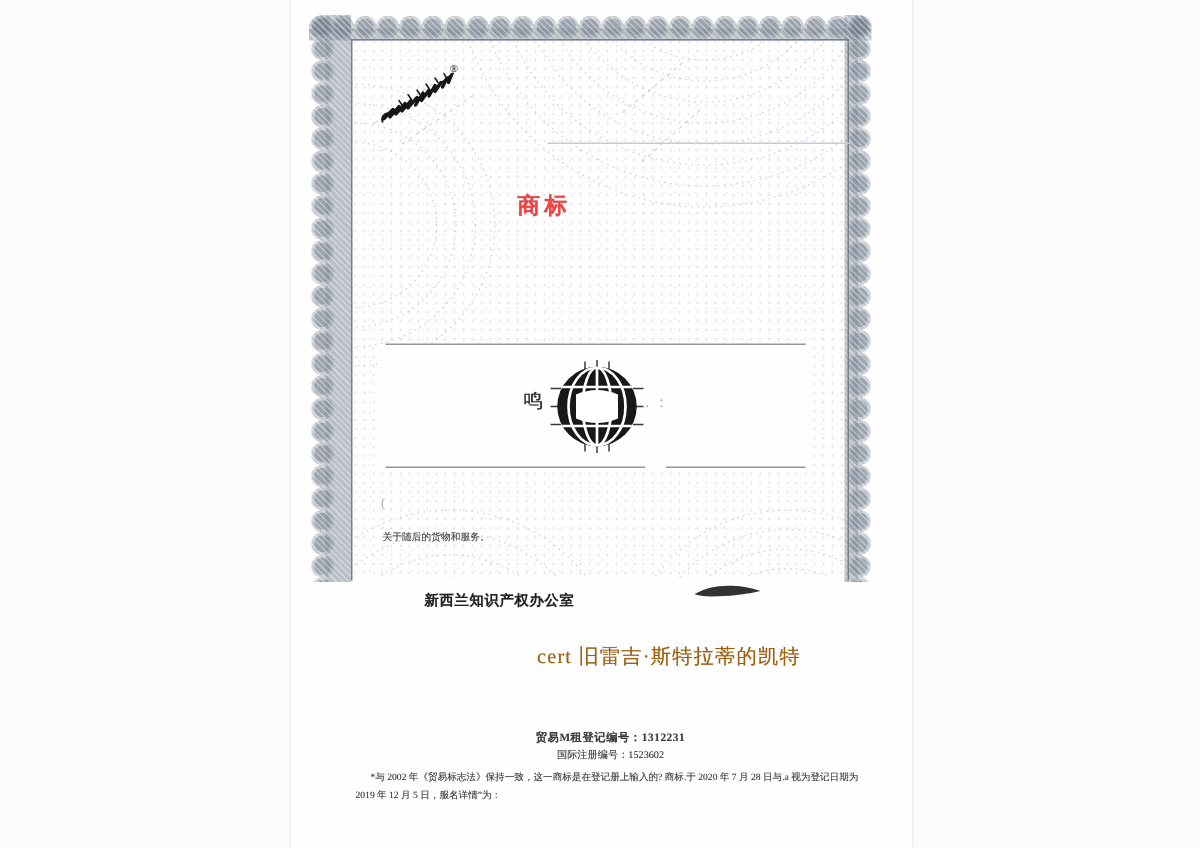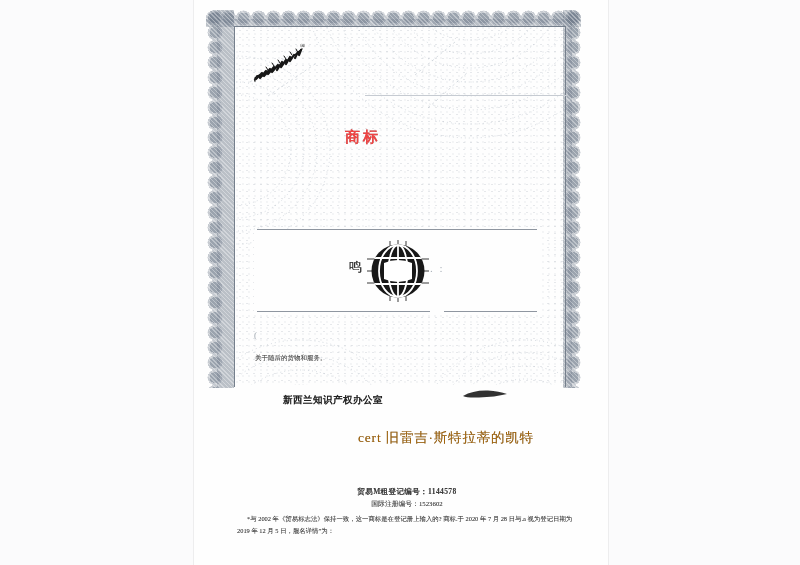--- a/index.html
+++ b/index.html
@@ -179,19 +179,19 @@
 
   <svg class="abs" style="left:461px;top:388px;" width="48" height="11" viewBox="0 0 48 11">
     <path d="M2,8 Q12,2 27,2.5 Q38,3 46,6 Q34,9 18,9.5 Q6,10 2,8 Z" fill="#1c1c1c" opacity="0.9"></path>
   </svg>
 
   <div class="t office">新西兰知识产权办公室</div>
 
   <div class="t owner">cert 旧雷吉·斯特拉蒂的凯特</div>
 
   <div class="abs footer">
-    <div class="f1">贸易M租登记编号：1144578</div>
+    <div class="f1">贸易M租登记编号：1312231</div>
     <div class="f2">国际注册编号：1523602</div>
     <div class="f3">*与 2002 年《贸易标志法》保持一致，这一商标是在登记册上输入的?  商标.于 2020 年 7 月 28 日与.a 视为登记日期为</div>
     <div class="f4">2019 年 12 月 5 日，服名详情”为：</div>
   </div>
 
 </div>
 
 </body></html>

